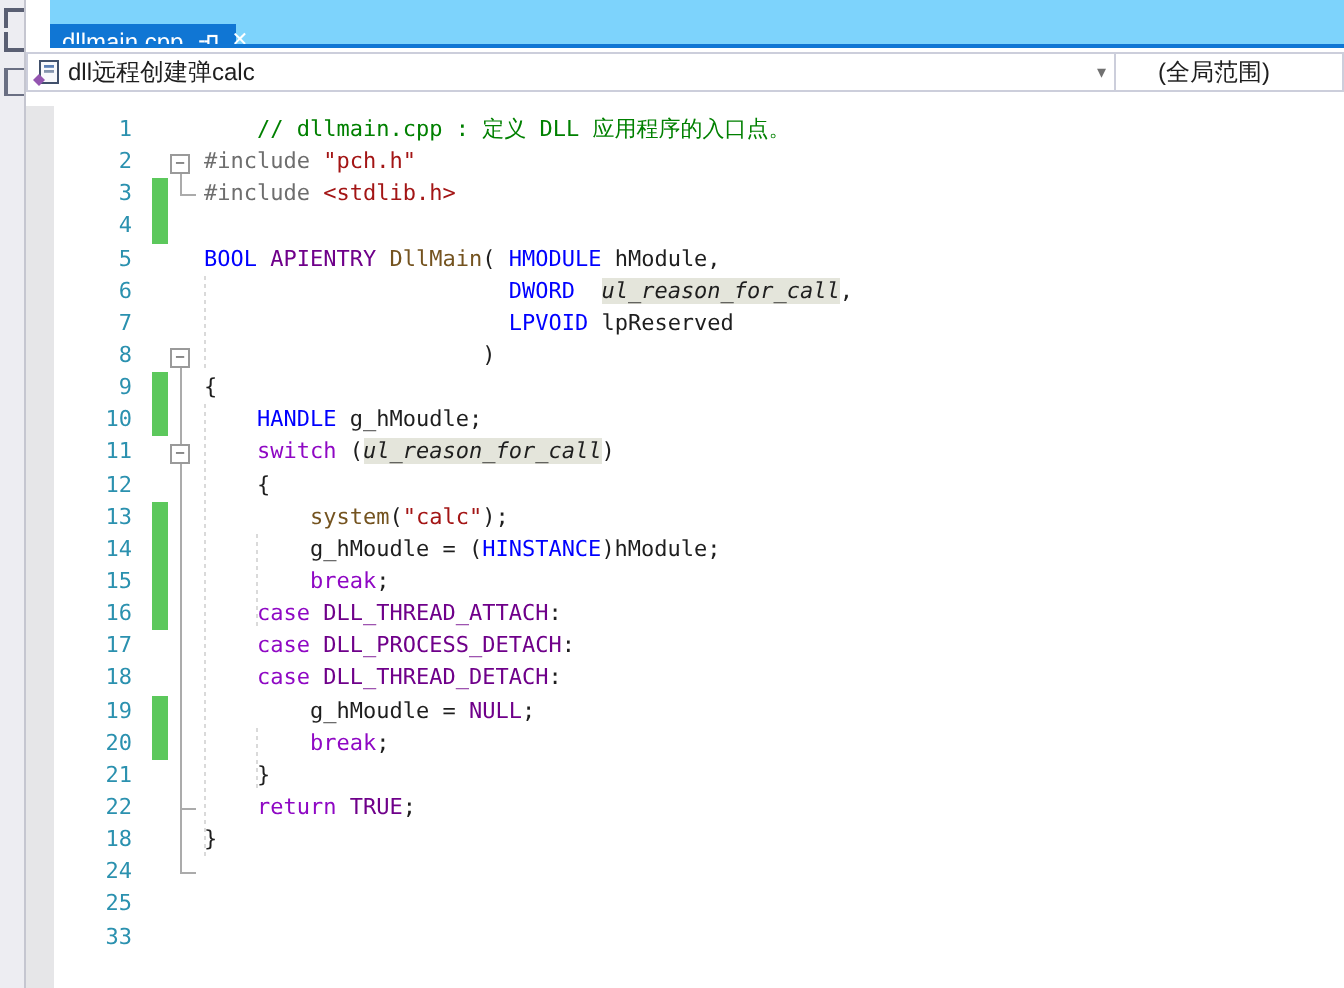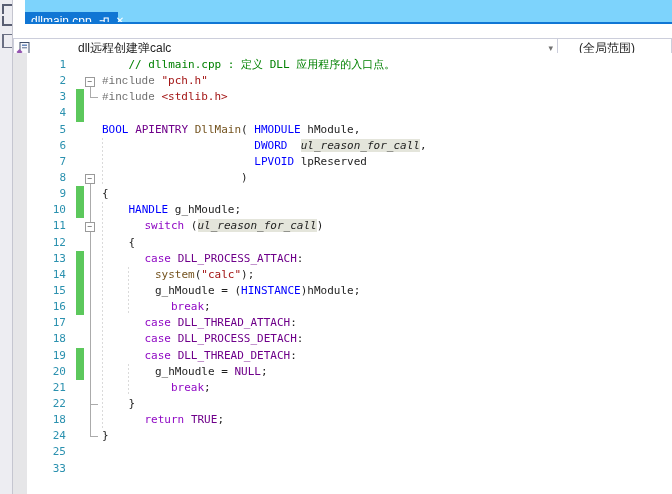--- a/index.html
+++ b/index.html
@@ -22,42 +22,42 @@
   .tab-bar{position:relative;height:24px;background:#7dd3fc;margin-left:12px;}
   .tab-underline{position:absolute;left:0;right:0;bottom:0;height:2px;background:var(--accent);}
   .tab{position:absolute;left:0;top:12px;height:18px;width:93px;background:var(--accent);
        color:#fff;display:flex;align-items:center;padding:0 0 0 6px;box-sizing:border-box;cursor:default;}
   .tab-title{font-size:12px;white-space:nowrap;}
   .tab-pin{margin-left:7px;display:flex;align-items:center;}
   .tab-close{margin-left:6px;font-size:10px;line-height:10px;color:#fff;}
 
   
   .nav-bar{position:relative;height:23px;background:#fff;}
-  .combo{position:absolute;top:14px;height:20px;box-sizing:border-box;background:#fff;
-         border:1px solid #CCCEDB;display:flex;align-items:center;gap:44px;}
+  .combo{position:absolute;top:2px;height:20px;box-sizing:border-box;background:#fff;
+         border:1px solid #CCCEDB;display:flex;align-items:center;}
   .combo.symbol{left:0;width:545px;padding:0 4px 0 2px;}
   .combo.scope{left:544px;width:115px;padding:0 4px 0 18px;align-items:center;}
   .combo-label{font-size:12px;color:#1E1E1E;white-space:nowrap;margin-left:3px;}
   .combo-spacer{flex:1;}
   .chevron{font-size:9px;color:#717171;line-height:9px;}
 
   
   .code-area{position:absolute;left:0;top:53px;width:659px;height:441px;background:#fff;overflow:hidden;}
   .indicator-margin{position:absolute;left:0;top:0;width:14px;height:441px;background:#E6E6E8;}
   .line-numbers{position:absolute;left:15px;top:4px;width:38px;text-align:right;}
   .line-number{height:16.15px;font:11px/16.15px "DejaVu Sans Mono",monospace;color:var(--lineno);}
   .code-lines{position:absolute;left:89px;top:4px;}
   .code-line{height:16.15px;white-space:pre;
              font:11px/16.15px "DejaVu Sans Mono","DejaVu Sans",monospace;color:var(--c-pln);}
   .tok-pln{color:var(--c-pln);}
   .tok-com{color:var(--c-com);}
-  .tok-pp {color:var(--c-pp);font-family:Liberation Mono, monospace;}
+  .tok-pp {color:var(--c-pp);}
   .tok-str{color:var(--c-str);}
   .tok-kw {color:var(--c-kw);}
-  .tok-ctl{color:var(--c-ctl);margin-left:16px;}
+  .tok-ctl{color:var(--c-ctl);}
   .tok-mac{color:var(--c-mac);}
   .tok-fn {color:var(--c-fn);margin-top:24px;}
   .tok-hl {color:var(--c-pln);background:var(--hl-bg);font-style:italic;}
 
   .change-bar{position:absolute;left:63px;width:8px;background:var(--changed);}
   .collapse-box{position:absolute;left:72px;width:10px;height:10px;box-sizing:border-box;
                 border:1px solid #9A9A9A;background:#fff;color:#555;
                 font:8px/8px "DejaVu Sans Mono",monospace;text-align:center;z-index:3;}
   .outline-line{position:absolute;left:77px;width:1px;background:#ABABAB;}
   .outline-stub{position:absolute;left:77px;width:8px;height:1px;background:#ABABAB;}
@@ -171,21 +171,20 @@
           <div class="code-line"><span class="tok-pp">#include</span><span class="tok-pln"> </span><span class="tok-str">&lt;stdlib.h&gt;</span></div>
           <div class="code-line"></div>
           <div class="code-line"><span class="tok-kw">BOOL</span><span class="tok-pln"> </span><span class="tok-mac">APIENTRY</span><span class="tok-pln"> </span><span class="tok-fn">DllMain</span><span class="tok-pln">( </span><span class="tok-kw">HMODULE</span><span class="tok-pln"> hModule,</span></div>
           <div class="code-line"><span class="tok-pln">                       </span><span class="tok-kw">DWORD</span><span class="tok-pln">  </span><span class="tok-hl">ul_reason_for_call</span><span class="tok-pln">,</span></div>
           <div class="code-line"><span class="tok-pln">                       </span><span class="tok-kw">LPVOID</span><span class="tok-pln"> lpReserved</span></div>
           <div class="code-line"><span class="tok-pln">                     )</span></div>
           <div class="code-line"><span class="tok-pln">{</span></div>
           <div class="code-line"><span class="tok-pln">    </span><span class="tok-kw">HANDLE</span><span class="tok-pln"> g_hMoudle;</span></div>
           <div class="code-line"><span class="tok-pln">    </span><span class="tok-ctl">switch</span><span class="tok-pln"> (</span><span class="tok-hl">ul_reason_for_call</span><span class="tok-pln">)</span></div>
           <div class="code-line"><span class="tok-pln">    {</span></div>
-          <div class="code-line"><span class="tok-pln">    </span><span class="tok-ctl">case</span><span class="tok-pln"> </span><span class="tok-mac">DLL_PROCESS_ATTACH</span><span class="tok-pln">:</span></div>
           <div class="code-line"><span class="tok-pln">        </span><span class="tok-fn">system</span><span class="tok-pln">(</span><span class="tok-str">"calc"</span><span class="tok-pln">);</span></div>
           <div class="code-line"><span class="tok-pln">        g_hMoudle = (</span><span class="tok-kw">HINSTANCE</span><span class="tok-pln">)hModule;</span></div>
           <div class="code-line"><span class="tok-pln">        </span><span class="tok-ctl">break</span><span class="tok-pln">;</span></div>
           <div class="code-line"><span class="tok-pln">    </span><span class="tok-ctl">case</span><span class="tok-pln"> </span><span class="tok-mac">DLL_THREAD_ATTACH</span><span class="tok-pln">:</span></div>
           <div class="code-line"><span class="tok-pln">    </span><span class="tok-ctl">case</span><span class="tok-pln"> </span><span class="tok-mac">DLL_PROCESS_DETACH</span><span class="tok-pln">:</span></div>
           <div class="code-line"><span class="tok-pln">    </span><span class="tok-ctl">case</span><span class="tok-pln"> </span><span class="tok-mac">DLL_THREAD_DETACH</span><span class="tok-pln">:</span></div>
           <div class="code-line"><span class="tok-pln">        g_hMoudle = </span><span class="tok-mac">NULL</span><span class="tok-pln">;</span></div>
           <div class="code-line"><span class="tok-pln">        </span><span class="tok-ctl">break</span><span class="tok-pln">;</span></div>
           <div class="code-line"><span class="tok-pln">    }</span></div>
           <div class="code-line"><span class="tok-pln">    </span><span class="tok-ctl">return</span><span class="tok-pln"> </span><span class="tok-mac">TRUE</span><span class="tok-pln">;</span></div>

